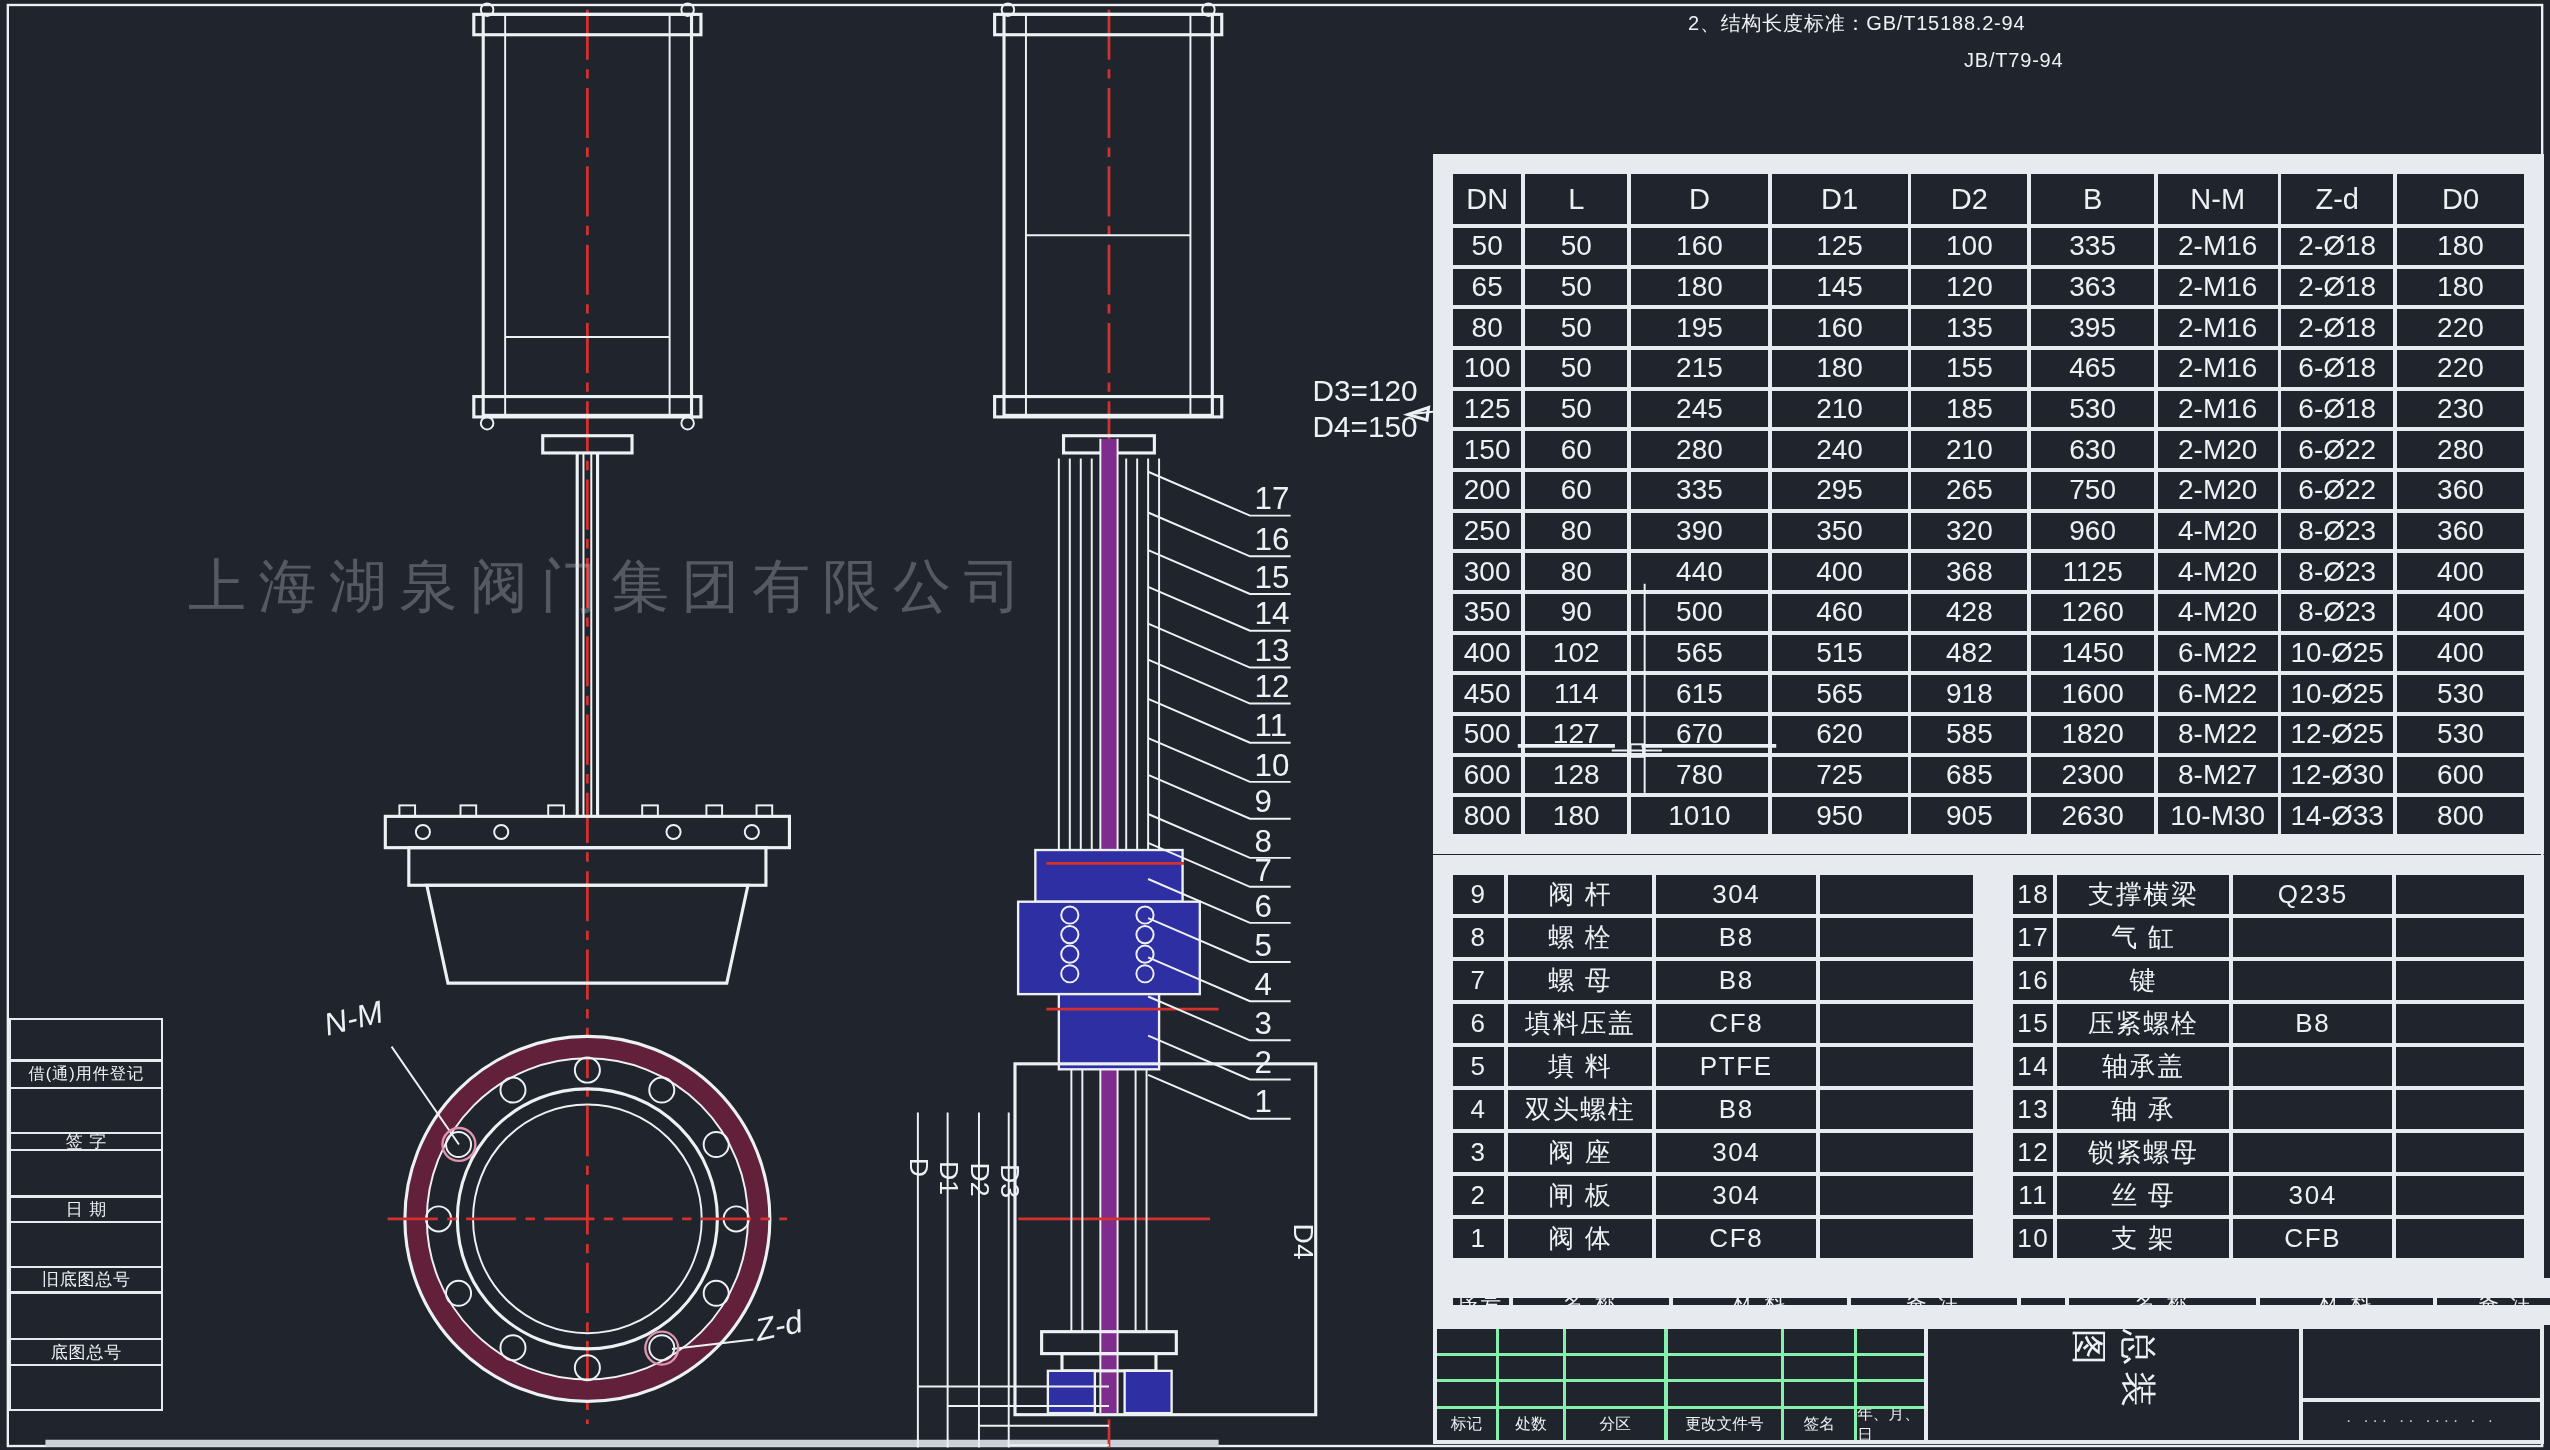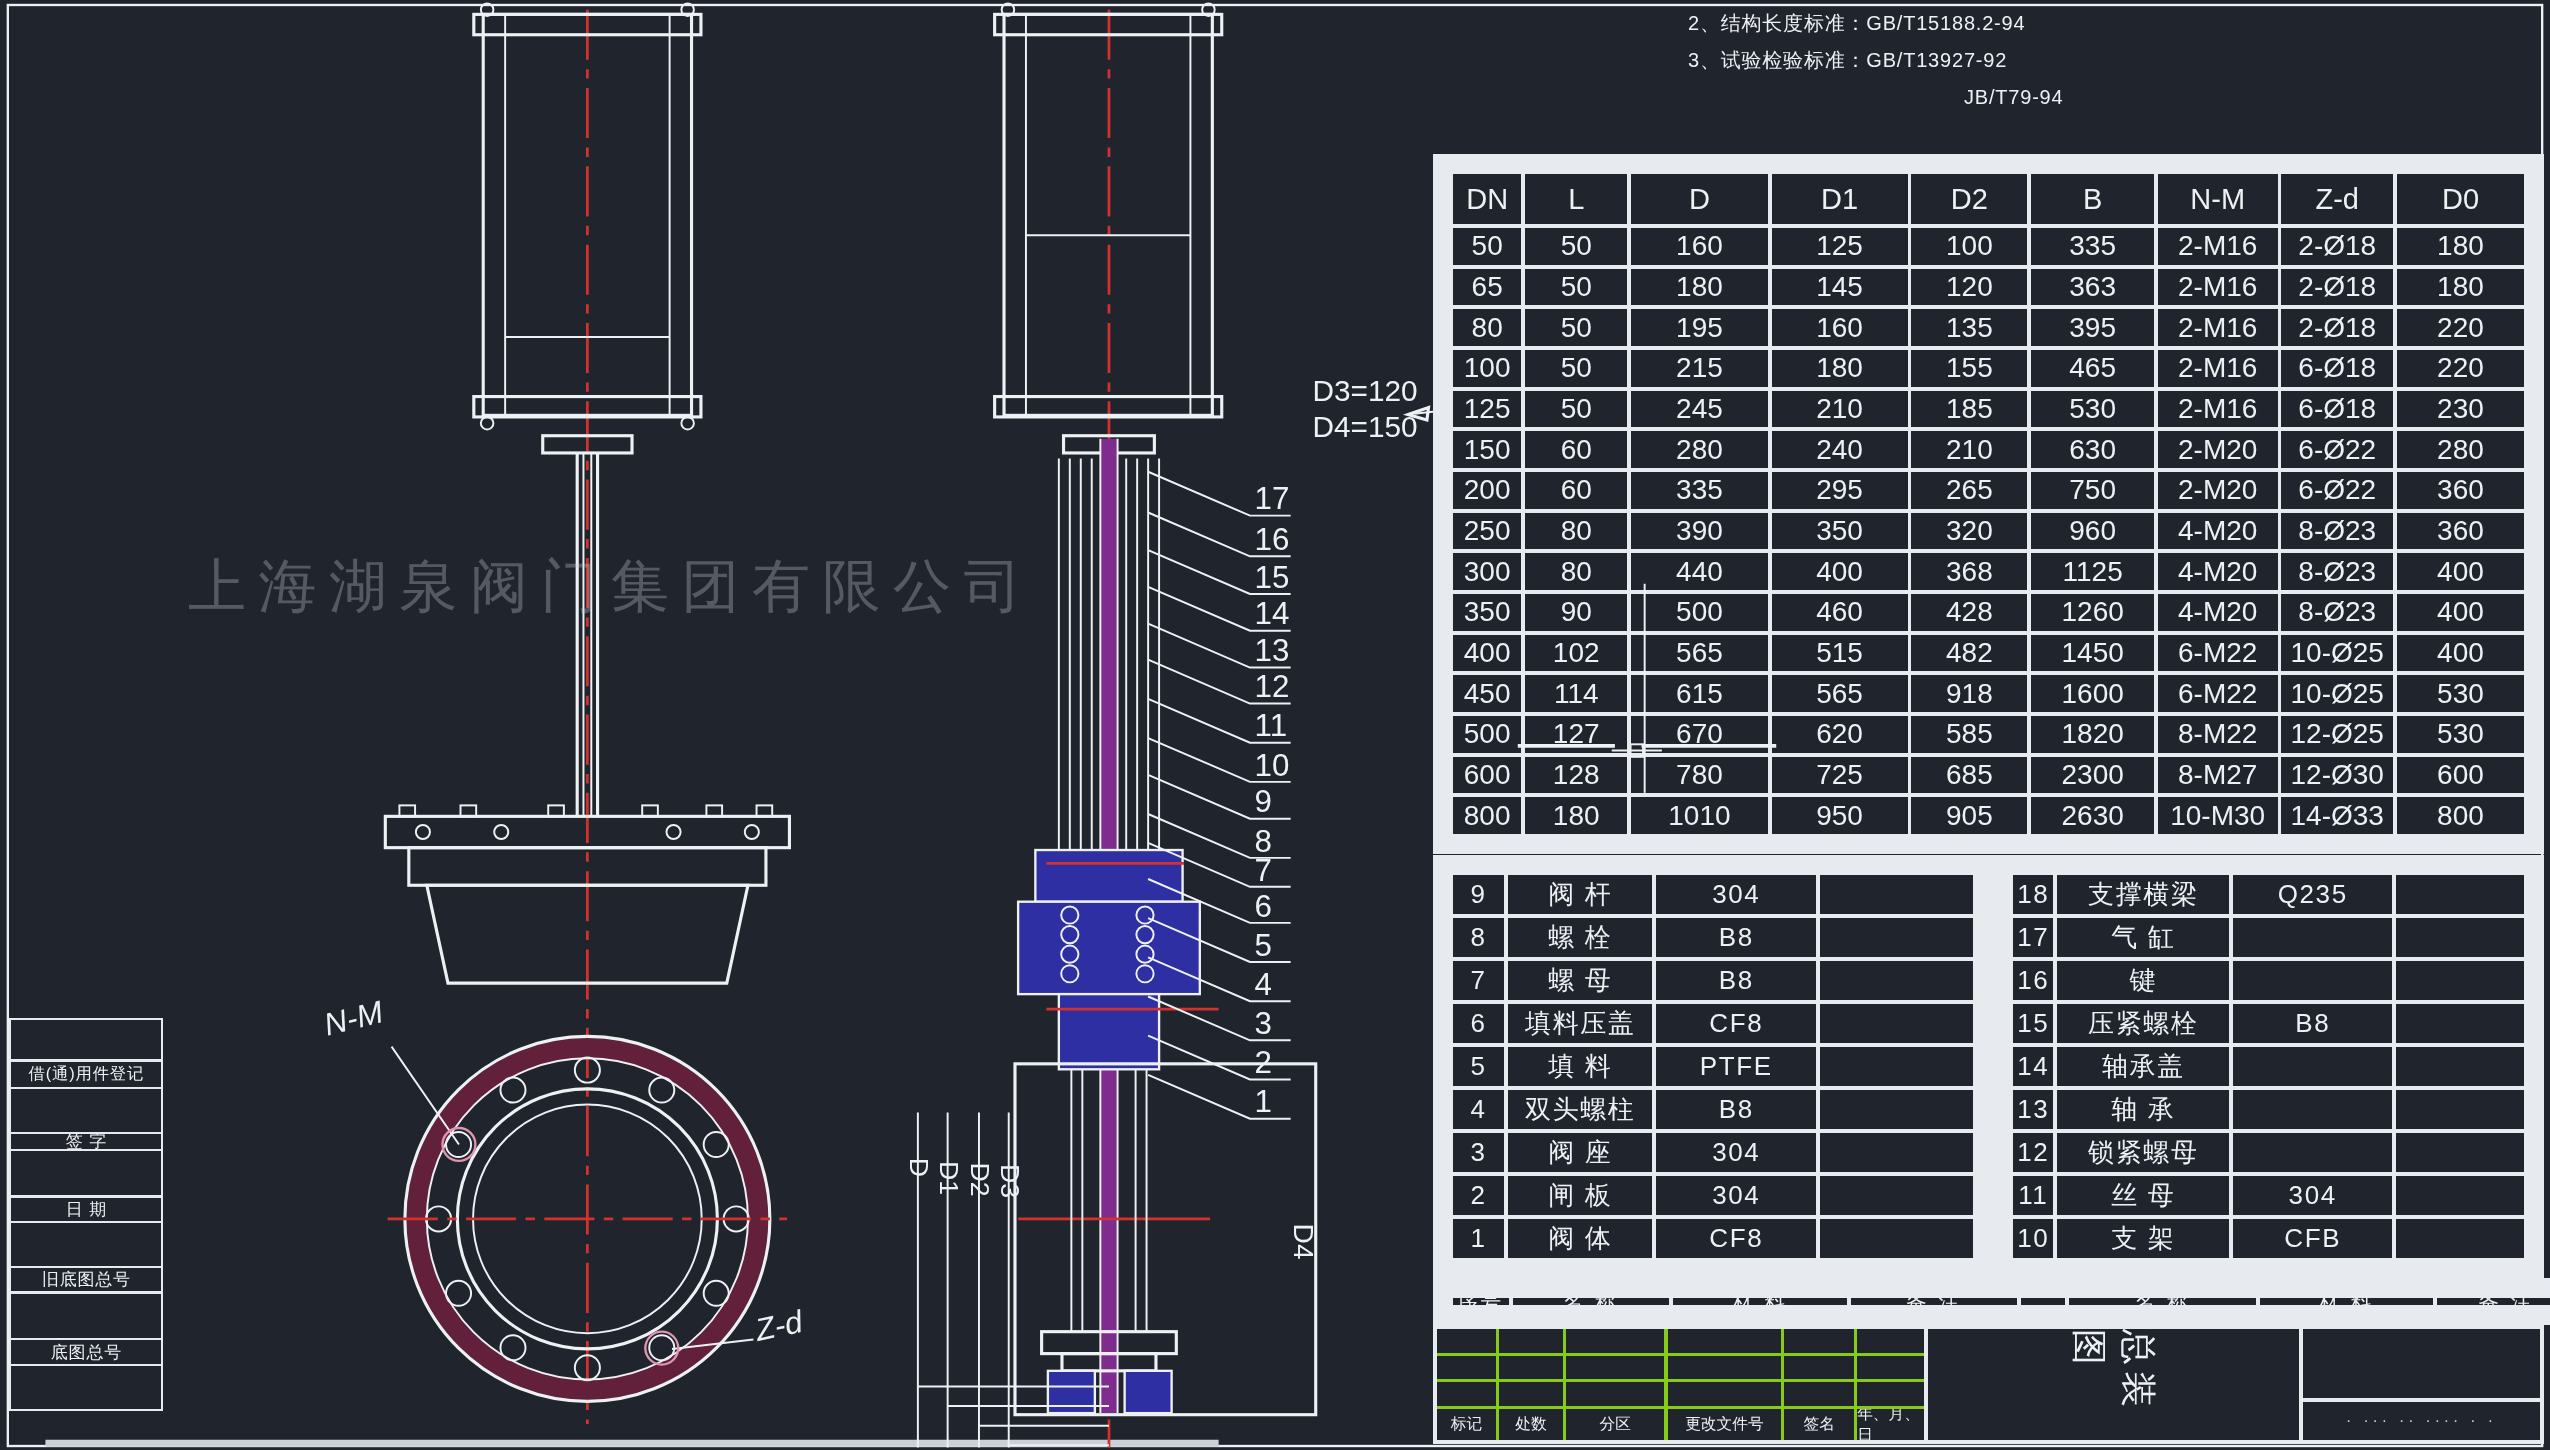--- a/index.html
+++ b/index.html
@@ -31,21 +31,21 @@
   .parts-left{left:1433px;top:855px;width:560px;height:423px;
      grid-template-columns:72fr 203fr 225fr 215fr;grid-template-rows:repeat(9,1fr);}
   .parts-right{left:1993px;top:855px;width:551px;height:423px;
      grid-template-columns:57fr 242fr 224fr 180fr;grid-template-rows:repeat(9,1fr);}
   .parts-left .cell,.parts-right .cell{font-size:26px;letter-spacing:1.6px;}
   .parts-header{left:1433px;top:1278px;width:1163px;height:47px;
      grid-template-columns:72fr 203fr 225fr 215fr 57fr 242fr 224fr 180fr;grid-template-rows:1fr;}
   .parts-header .cell{font-size:20.4px;letter-spacing:3.1px;}
   .titleblock{left:1433px;top:1325px;width:1111px;height:119px;z-index:2;position:absolute;
      background:#e7eaee;box-sizing:border-box;padding:3.9px;display:flex;gap:3.9px;}
-  .rev-grid{width:487px;height:100%;display:grid;gap:3.1px;background:#84cc16;
+  .rev-grid{width:487px;height:100%;display:grid;gap:3.1px;background:#86efac;
      grid-template-columns:78fr 84fr 130fr 150fr 92fr 88fr;grid-template-rows:1fr 1fr 1fr 31px;}
   .rev-grid .cell{font-size:15.7px;}
   .tb-title{width:371px;background:#20242c;display:flex;align-items:center;justify-content:center;}
   .tb-title span{writing-mode:vertical-rl;text-orientation:sideways;font-size:36px;letter-spacing:6.3px;}
   .tb-right{flex:1;display:flex;flex-direction:column;gap:3.9px;}
   .tb-right .top{flex:1;background:#20242c;}
   .tb-right .bottom{height:38px;background:#20242c;display:flex;align-items:center;justify-content:center;
      font-size:15.7px;letter-spacing:3.9px;color:#c9ced5;}
   .margin-col{position:absolute;left:9.4px;top:1020px;width:154px;z-index:2;}
   .margin-box{box-sizing:border-box;border:2.3px solid #e7eaee;margin-top:-2.3px;display:flex;
@@ -243,21 +243,20 @@
       <text x="1676" y="558" font-size="38">D4=150</text>
       <line x1="1806" y1="528" x2="1832" y2="525" class="thin"></line>
       <path d="M1798,529 L1824,520 L1822,536 Z" fill="#eef1f4" stroke="none"></path>
     </g>
   </svg>
 
   <div class="watermark">上海湖泉阀门集团有限公司</div>
 
   <div class="notes" id="notes">
       <div class="note-line">2、结构长度标准：GB/T15188.2-94</div>
-      <div class="note-line">3、试验检验标准：GB/T13927-92</div>
       <div class="note-line indent">JB/T79-94</div>
     </div>
 
   <div class="gridtable dim-table" id="dimTable">
       <div class="cell th">DN</div>
       <div class="cell th">L</div>
       <div class="cell th">D</div>
       <div class="cell th">D1</div>
       <div class="cell th">D2</div>
       <div class="cell th">B</div>

